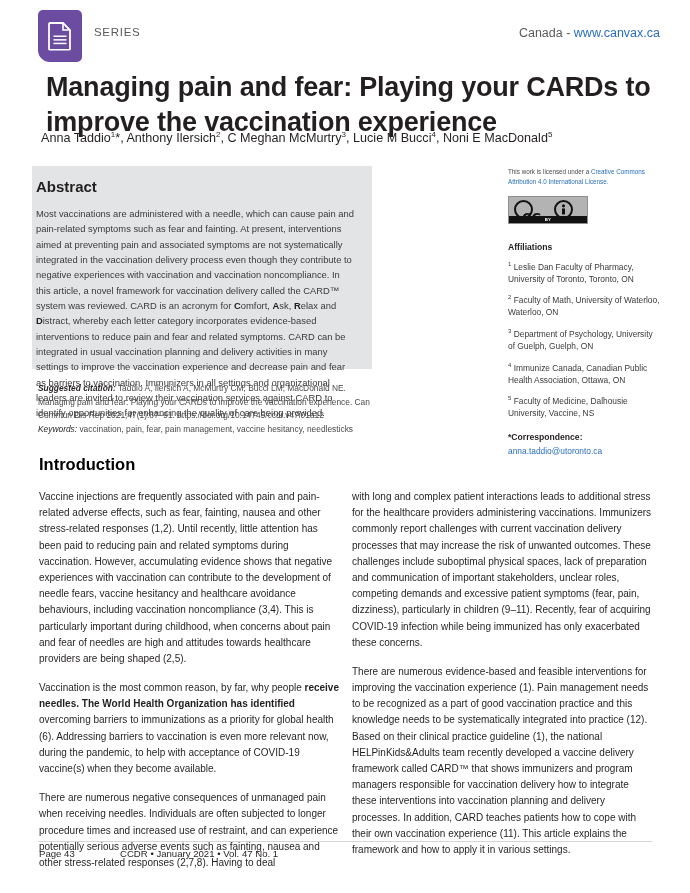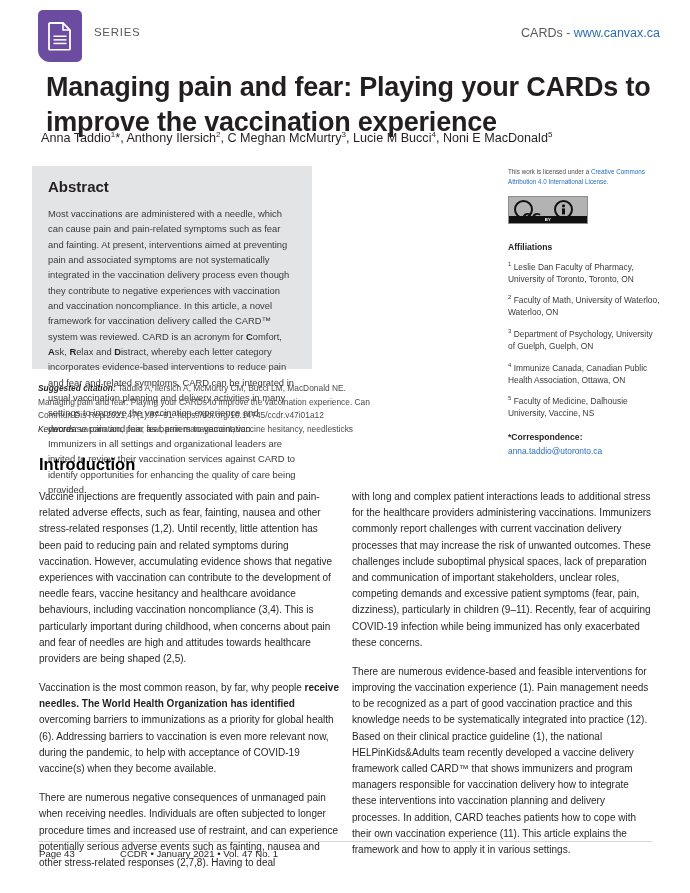--- a/index.html
+++ b/index.html
@@ -80,25 +80,25 @@
     font-size: 12.6px;
     color: #231f20;
     line-height: 1.3;
   }
   .authors sup { font-size: 8px; vertical-align: super; }
 
   
   .abstract-box {
     position: absolute;
     left: 32px; top: 166px;
-    width: 280px;
+    width: 340px;
     height: 203px;
     background: #e2e4e6;
     box-sizing: border-box;
-    padding: 12px 16px 10px 16px;
+    padding: 12px 16px 10px 4px;
   }
   .abstract-title {
     font-size: 15px;
     font-weight: bold;
     margin: 0 0 11px 0;
     color: #231f20;
   }
   .abstract-body {
     font-size: 9.4px;
     line-height: 1.63;
@@ -269,21 +269,21 @@
     <div class="series-badge">
       <svg class="doc-glyph" viewBox="0 0 24 29">
         <path d="M2 1.5 h13 l7 7 v19 a1 1 0 0 1 -1 1 h-19 a1 1 0 0 1 -1 -1 v-25 a1 1 0 0 1 1 -1 z" fill="none" stroke="#ffffff" stroke-width="1.8"></path>
         <path d="M15 1.5 v7 h7" fill="none" stroke="#ffffff" stroke-width="1.6"></path>
         <rect x="5.5" y="14" width="13" height="1.5" fill="#ffffff"></rect>
         <rect x="5.5" y="17.6" width="13" height="1.5" fill="#ffffff"></rect>
         <rect x="5.5" y="21.2" width="13" height="1.5" fill="#ffffff"></rect>
       </svg>
     </div>
     <div class="series-label">SERIES</div>
-    <div class="canvax"><span>CARDs - </span><span class="lnk">www.canvax.ca</span></div>
+    <div class="canvax"><span>Canada - </span><span class="lnk">www.canvax.ca</span></div>
   </div>
 
   <h1 class="article-title">Managing pain and fear: Playing your CARDs to improve the vaccination experience</h1>
   <div class="authors">Anna Taddio<sup>1</sup>*, Anthony Ilersich<sup>2</sup>, C Meghan McMurtry<sup>3</sup>, Lucie M Bucci<sup>4</sup>, Noni E MacDonald<sup>5</sup></div>
 
   <div class="abstract-box">
     <div class="abstract-title">Abstract</div>
     <div class="abstract-body">Most vaccinations are administered with a needle, which can cause pain and pain-related symptoms such as fear and fainting. At present, interventions aimed at preventing pain and associated symptoms are not systematically integrated in the vaccination delivery process even though they contribute to negative experiences with vaccination and vaccination noncompliance. In this article, a novel framework for vaccination delivery called the CARD™ system was reviewed. CARD is an acronym for <b>C</b>omfort, <b>A</b>sk, <b>R</b>elax and <b>D</b>istract, whereby each letter category incorporates evidence-based interventions to reduce pain and fear and related symptoms. CARD can be integrated in usual vaccination planning and delivery activities in many settings to improve the vaccination experience and decrease pain and fear as barriers to vaccination. Immunizers in all settings and organizational leaders are invited to review their vaccination services against CARD to identify opportunities for enhancing the quality of care being provided.</div>
   </div>
 

